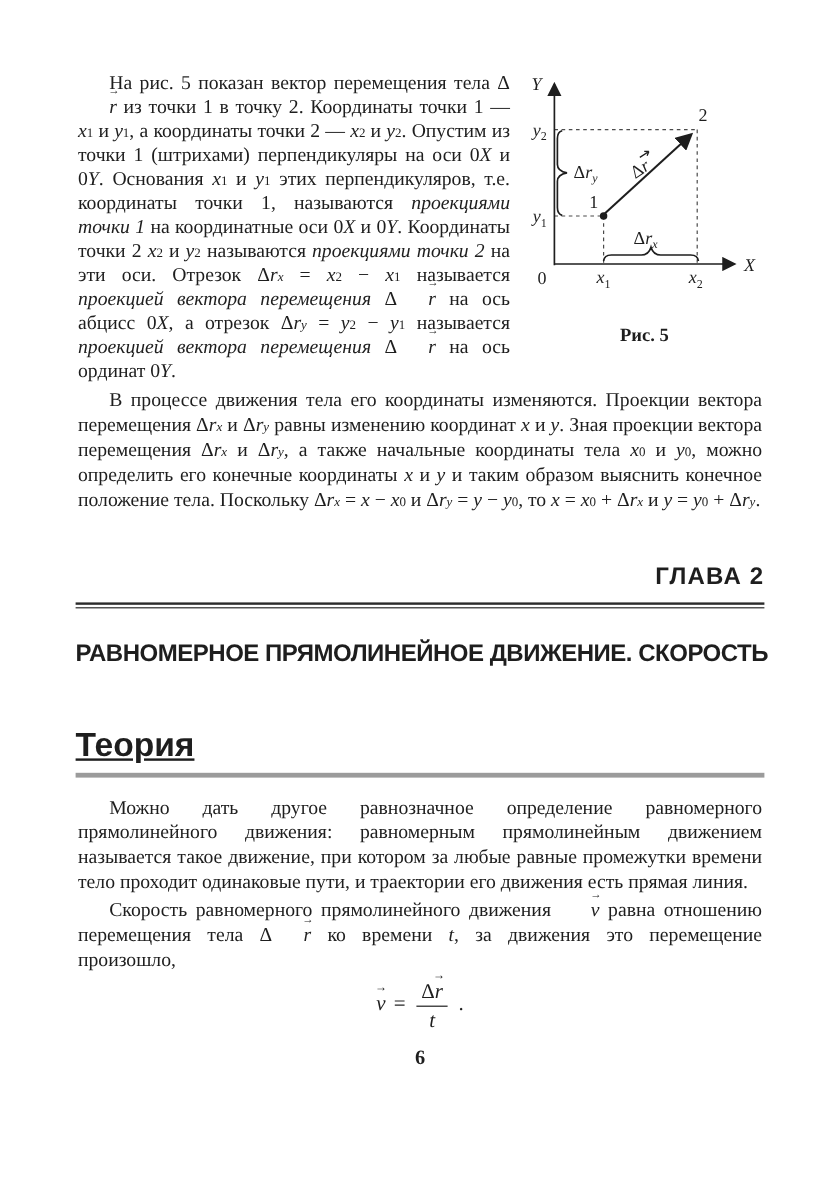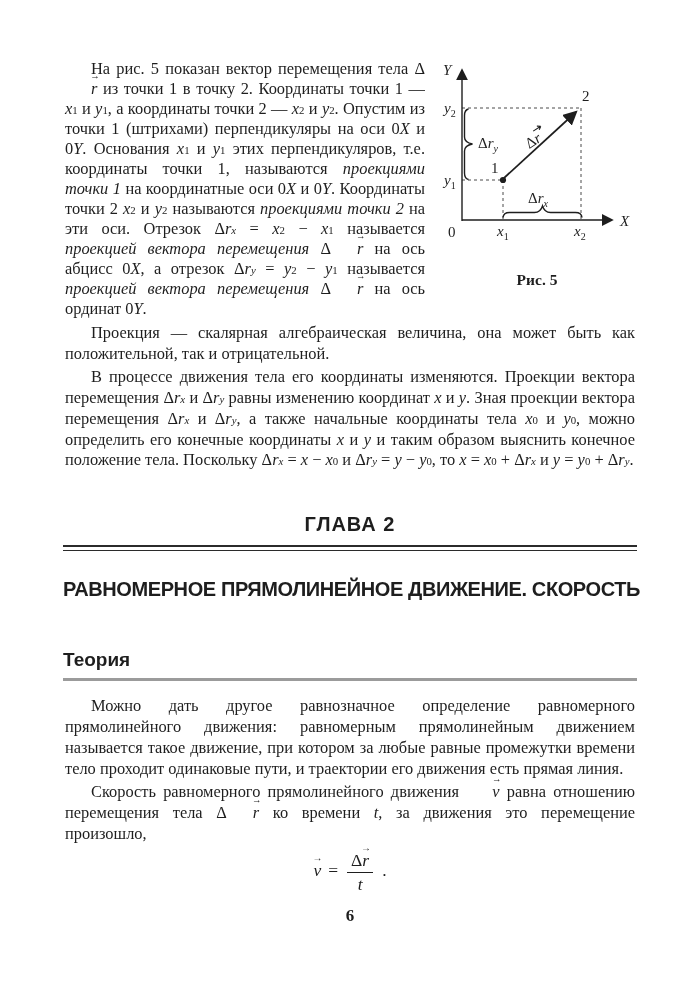--- a/index.html
+++ b/index.html
@@ -16,24 +16,24 @@
   .fig-caption{text-align:center;font-weight:bold;font-size:15.5px;margin-top:24px;}
   svg{display:block;}
   .fl{font-size:15px;fill:#1e1e1e;font-family:"Liberation Serif","DejaVu Serif",serif;}
   .it{font-style:italic;}
   .fsub{font-size:10px;}
   .axis{stroke:#1e1e1e;stroke-width:1.4;fill:none;}
   .dash{stroke:#4a4a4a;stroke-width:1;stroke-dasharray:3 3;fill:none;}
   .vec{stroke:#1e1e1e;stroke-width:1.7;fill:none;}
   .brace{stroke:#1e1e1e;stroke-width:1.4;fill:none;}
   .arrsm{stroke:#1e1e1e;stroke-width:1.1;fill:none;}
-  .chapter-kicker{margin-top:42px;text-align:center;font-family:"Liberation Sans","DejaVu Sans",sans-serif;font-weight:bold;font-size:20px;letter-spacing:1px;}
+  .chapter-kicker{margin-top:42px;text-align:right;font-family:"Liberation Sans","DejaVu Sans",sans-serif;font-weight:bold;font-size:20px;letter-spacing:1px;}
   .double-rule{margin-top:9px;height:2.5px;border-top:2.6px solid #2b2b2b;border-bottom:1.7px solid #2b2b2b;}
   .chapter-title{margin-top:27px;text-align:left;font-family:"Liberation Sans","DejaVu Sans",sans-serif;font-weight:bold;font-size:20px;letter-spacing:-0.4px;white-space:nowrap;}
-  .section-heading{margin-top:48px;font-family:"Liberation Sans","DejaVu Sans",sans-serif;font-weight:bold;font-size:19px;}
+  .section-heading{margin-top:48px;font-family:"Liberation Sans","DejaVu Sans",sans-serif;font-weight:bold;font-size:28px;text-decoration:underline;}
   .gray-rule{margin-top:7px;height:3.5px;background:#9b9b9b;}
   .theory-block{margin-top:15px;}
   .formula{text-align:center;font-size:17.5px;margin-top:5px;}
   .frac{display:inline-flex;flex-direction:column;vertical-align:middle;margin:0 2px;text-align:center;line-height:1.15;}
   .frac .num{border-bottom:1.4px solid #1e1e1e;padding:0 4px 2px;}
   .frac .den{padding-top:1px;}
   .feq{margin:0 7px;}
   .ftail{margin-left:7px;}
   .page-number{text-align:center;font-weight:bold;font-size:17px;margin-top:12px;}
   
@@ -91,21 +91,20 @@
           <text class="fl" x="87" y="86"><tspan>Δ</tspan><tspan class="it">r</tspan></text>
           <path class="arrsm" d="M100 73 h9 m0 0 l-3.2 -2.2 m3.2 2.2 l-3.2 2.2"></path>
         </g>
       </svg>
       <div class="fig-caption">Рис. 5</div>
     </div>
 
     <p class="body"><span>На рис. 5 показан вектор перемещения тела </span><span>Δ</span><span class="rs-vec">r</span><span>  из точки 1 в точку 2. Координаты точки 1 — </span><span class="rs-i">x</span><span class="rs-sub">1</span><span> и </span><span class="rs-i">y</span><span class="rs-sub">1</span><span>, а координаты точки 2 — </span><span class="rs-i">x</span><span class="rs-sub">2</span><span> и </span><span class="rs-i">y</span><span class="rs-sub">2</span><span>. Опустим из точки 1 (штрихами) перпендикуляры на оси 0</span><span class="rs-i">X</span><span> и 0</span><span class="rs-i">Y</span><span>. Основания </span><span class="rs-i">x</span><span class="rs-sub">1</span><span> и </span><span class="rs-i">y</span><span class="rs-sub">1</span><span> этих перпендикуляров, т.е. координаты точки 1, называются </span><span class="rs-i">проекциями точки 1</span><span> на координатные оси 0</span><span class="rs-i">X</span><span> и 0</span><span class="rs-i">Y</span><span>. Координаты точки 2 </span><span class="rs-i">x</span><span class="rs-sub">2</span><span> и </span><span class="rs-i">y</span><span class="rs-sub">2</span><span> называются </span><span class="rs-i">проекциями точки 2</span><span> на эти оси. Отрезок </span><span>Δ</span><span class="rs-i">r</span><span class="rs-isub">x</span><span> = </span><span class="rs-i">x</span><span class="rs-sub">2</span><span> − </span><span class="rs-i">x</span><span class="rs-sub">1</span><span> называется </span><span class="rs-i">проекцией вектора перемещения</span><span> </span><span>Δ</span><span class="rs-vec">r</span><span>  на ось абцисс 0</span><span class="rs-i">X</span><span>, а отрезок </span><span>Δ</span><span class="rs-i">r</span><span class="rs-isub">y</span><span> = </span><span class="rs-i">y</span><span class="rs-sub">2</span><span> − </span><span class="rs-i">y</span><span class="rs-sub">1</span><span> называется </span><span class="rs-i">проекцией вектора перемещения</span><span> </span><span>Δ</span><span class="rs-vec">r</span><span> на ось ординат 0</span><span class="rs-i">Y</span><span>.</span></p>
   </div>
 
-  <p class="body"><span>Проекция — скалярная алгебраическая величина, она может быть как положительной, так и отрицательной.</span></p>
   <p class="body"><span>В процессе движения тела его координаты изменяются. Проекции вектора перемещения </span><span>Δ</span><span class="rs-i">r</span><span class="rs-isub">x</span><span> и </span><span>Δ</span><span class="rs-i">r</span><span class="rs-isub">y</span><span> равны изменению координат </span><span class="rs-i">x</span><span> и </span><span class="rs-i">y</span><span>. Зная проекции вектора перемещения </span><span>Δ</span><span class="rs-i">r</span><span class="rs-isub">x</span><span> и </span><span>Δ</span><span class="rs-i">r</span><span class="rs-isub">y</span><span>, а также начальные координаты тела </span><span class="rs-i">x</span><span class="rs-sub">0</span><span> и </span><span class="rs-i">y</span><span class="rs-sub">0</span><span>, можно определить его конечные координаты </span><span class="rs-i">x</span><span> и </span><span class="rs-i">y</span><span> и таким образом выяснить конечное положение тела. Поскольку </span><span>Δ</span><span class="rs-i">r</span><span class="rs-isub">x</span><span> = </span><span class="rs-i">x</span><span> − </span><span class="rs-i">x</span><span class="rs-sub">0</span><span> и </span><span>Δ</span><span class="rs-i">r</span><span class="rs-isub">y</span><span> = </span><span class="rs-i">y</span><span> − </span><span class="rs-i">y</span><span class="rs-sub">0</span><span>, то </span><span class="rs-i">x</span><span> = </span><span class="rs-i">x</span><span class="rs-sub">0</span><span> + </span><span>Δ</span><span class="rs-i">r</span><span class="rs-isub">x</span><span> и </span><span class="rs-i">y</span><span> = </span><span class="rs-i">y</span><span class="rs-sub">0</span><span> + </span><span>Δ</span><span class="rs-i">r</span><span class="rs-isub">y</span><span>.</span></p>
 
   <div class="chapter-kicker">ГЛАВА 2</div>
   <div class="double-rule"></div>
   <div class="chapter-title">РАВНОМЕРНОЕ ПРЯМОЛИНЕЙНОЕ ДВИЖЕНИЕ. СКОРОСТЬ</div>
 
   <div class="section-heading">Теория</div>
   <div class="gray-rule"></div>
 
   <div class="theory-block">

